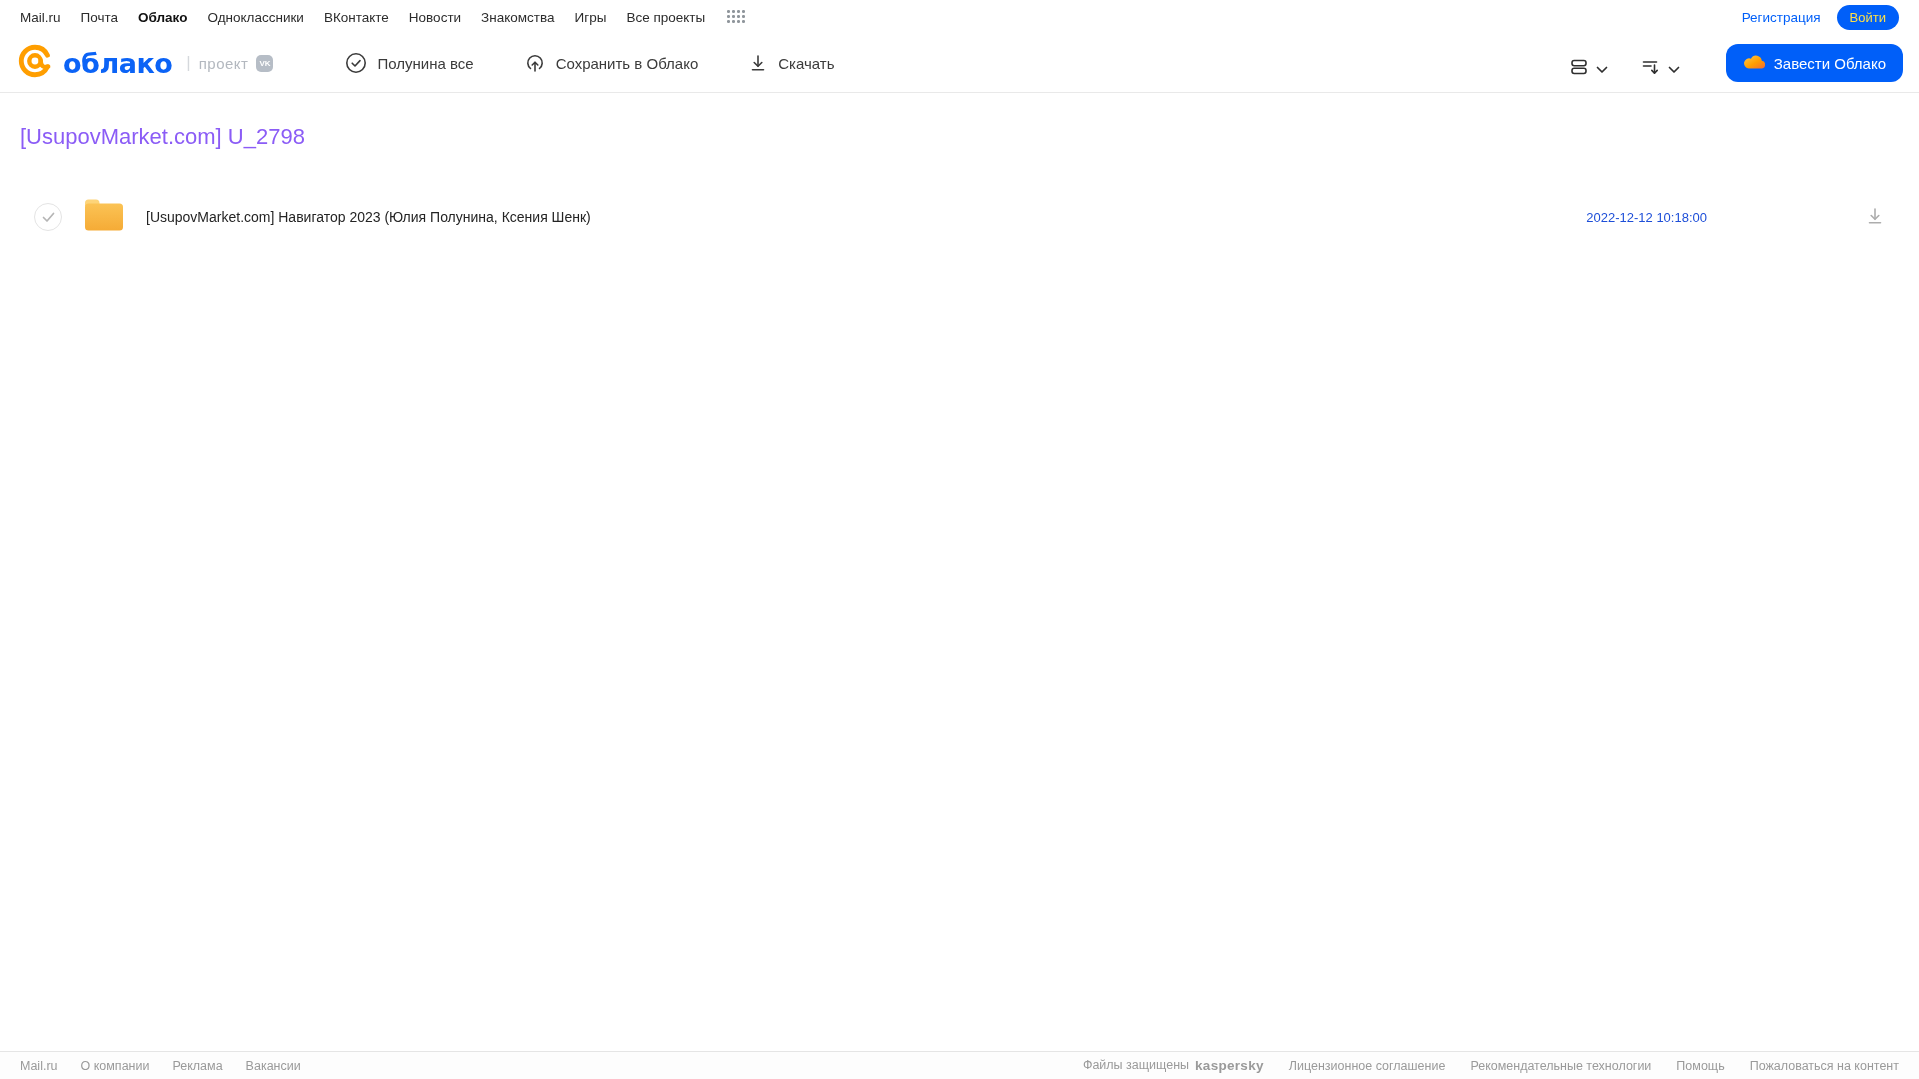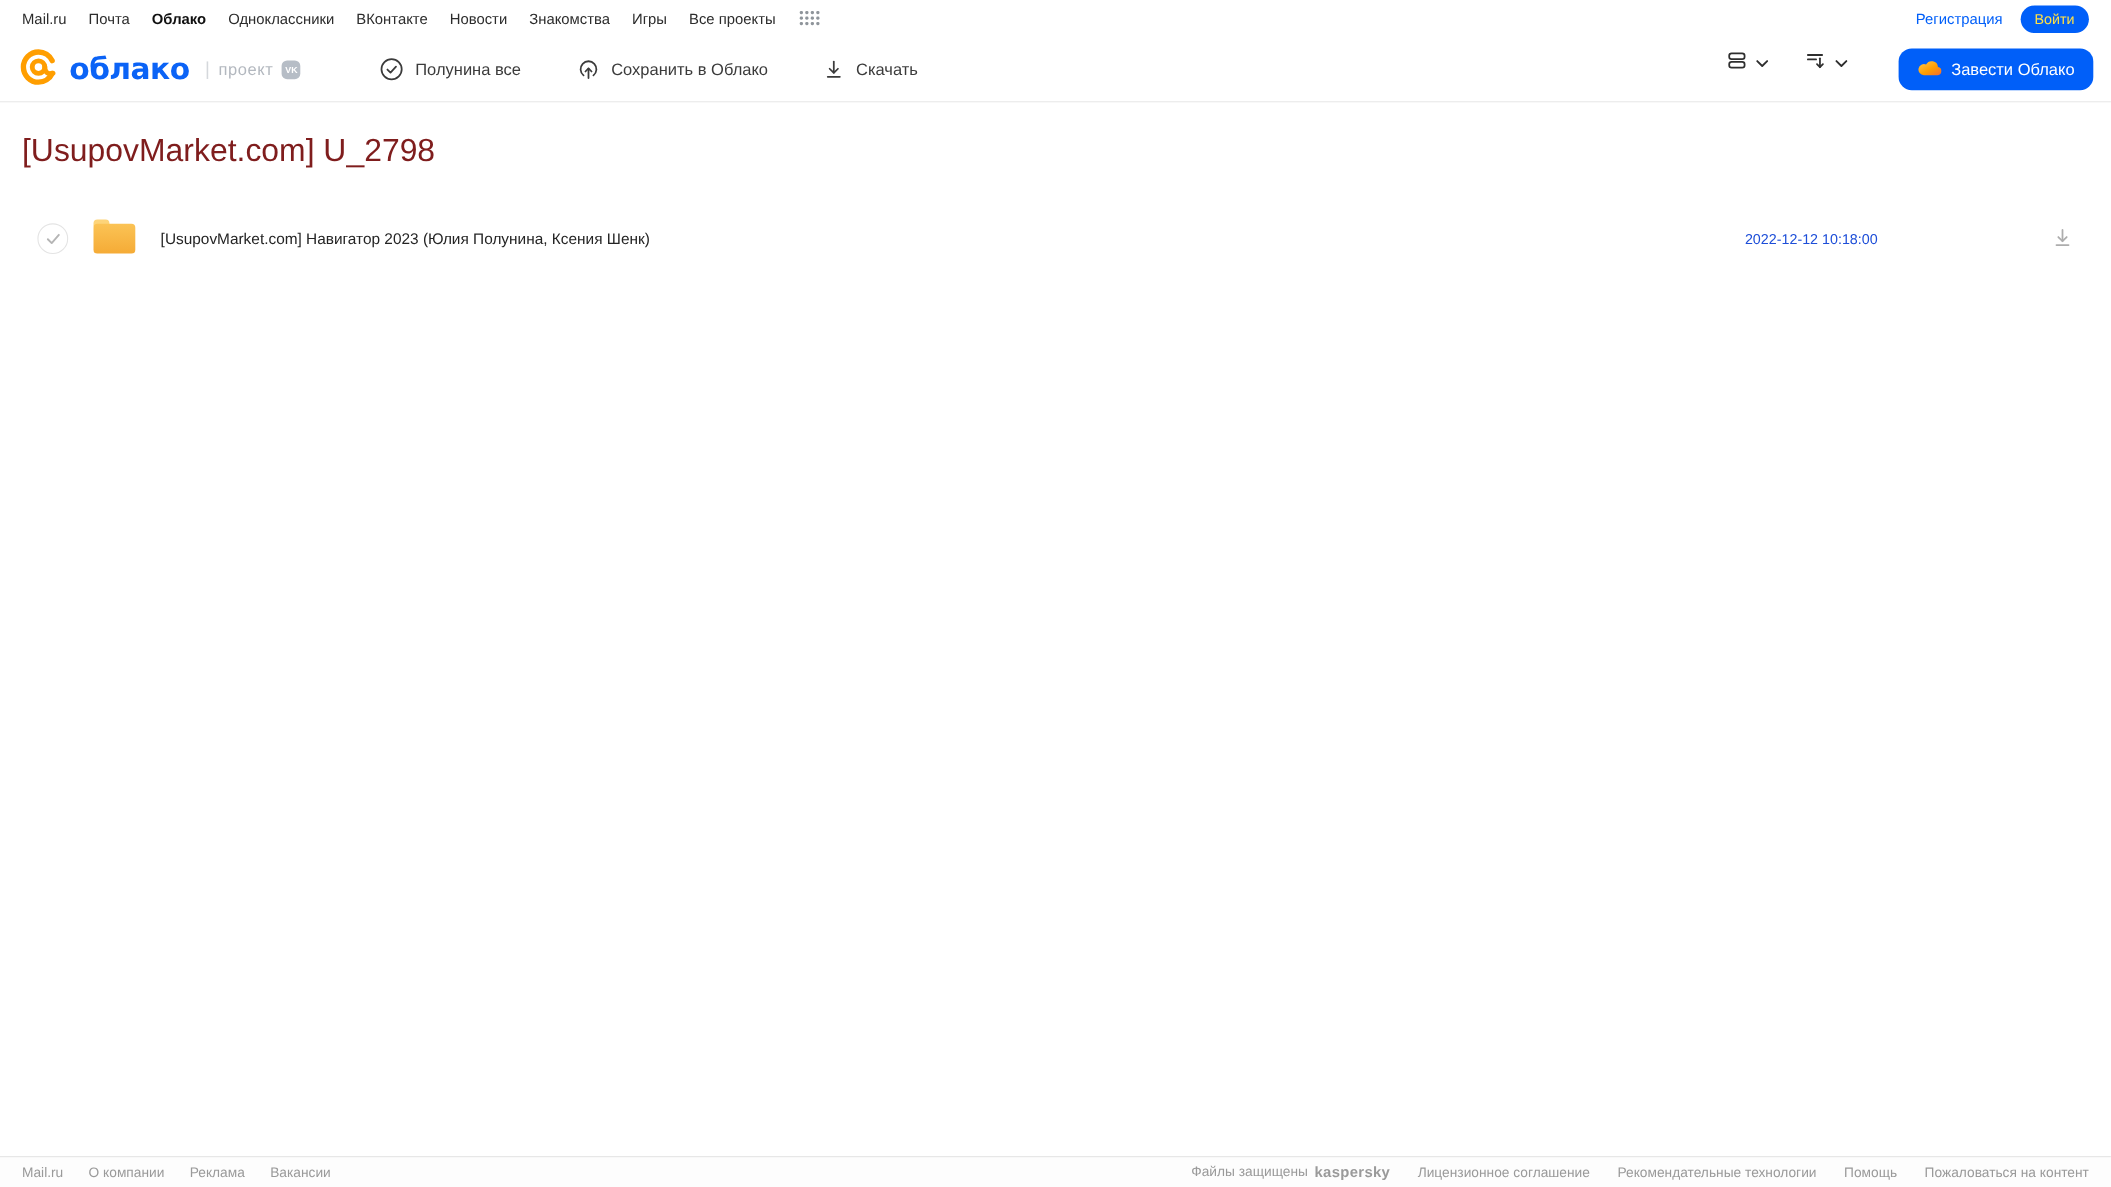--- a/index.html
+++ b/index.html
@@ -23,27 +23,27 @@
   .logo-text { font-family:"DejaVu Sans", sans-serif; font-weight:bold; font-size:27px; color:#0b63f6; letter-spacing:-0.5px; }
   .project { display:flex; align-items:center; gap:8px; margin-left:14px; color:#b3b8bf; }
   .project .bar { color:#d5d8dc; font-size:17px; font-weight:300; }
   .project .p-label { font-size:15px; letter-spacing:0.5px; }
   .vk-badge { width:17px; height:17px; background:#b6bdc6; border-radius:5px; color:#fff; font-size:8px; font-weight:bold; display:flex; align-items:center; justify-content:center; }
 
   .tool-buttons { display:flex; align-items:center; gap:50px; margin-left:72px; }
   .tool-btn { display:flex; align-items:center; gap:10px; background:none; border:none; font-family:inherit; font-size:15px; color:#3b3b3b; cursor:pointer; }
   .tool-btn svg { display:block; }
 
-  .right-tools { margin-left:auto; display:flex; align-items:flex-start; gap:32px; }
+  .right-tools { margin-left:auto; display:flex; align-items:flex-end; gap:32px; }
   .icon-drop { display:flex; align-items:center; gap:6px; cursor:pointer; }
   .get-cloud-btn { display:flex; align-items:center; gap:9px; background:#005ff9; border:none; border-radius:12px; height:38px; padding:0 17px; color:#fff; font-size:15px; font-family:inherit; cursor:pointer; margin-left:14px; }
 
   
   .content { padding:0 20px; }
-  .page-title { margin-top:30px; font-size:29px; font-weight:400; color:#7f1d1d; line-height:28px; }
+  .page-title { margin-top:30px; font-size:22px; font-weight:400; color:#8b5cf6; line-height:28px; }
 
   .file-row { margin-top:42px; display:flex; align-items:center; height:48px; cursor:pointer; }
   .check-circle { width:28px; height:28px; border-radius:50%; border:1px solid #e4e4e4; background:#fff; display:flex; align-items:center; justify-content:center; margin-left:14px; flex:0 0 auto; cursor:pointer; }
   .folder-ic { margin-left:19px; flex:0 0 auto; }
   .file-name { margin-left:19px; font-size:14px; color:#242424; text-decoration:none; cursor:pointer; }
   .file-date { margin-left:auto; font-size:13px; color:#1d4ed8; }
   .row-download { margin-left:158px; margin-right:14px; background:none; border:none; cursor:pointer; display:flex; }
 
   
   .footer { position:absolute; left:0; bottom:0; width:100%; height:28px; border-top:1px solid #e5e5e5; background:#fdfdfd; display:flex; align-items:center; padding:0 20px; font-size:12.5px; color:#9a9a9a; }

